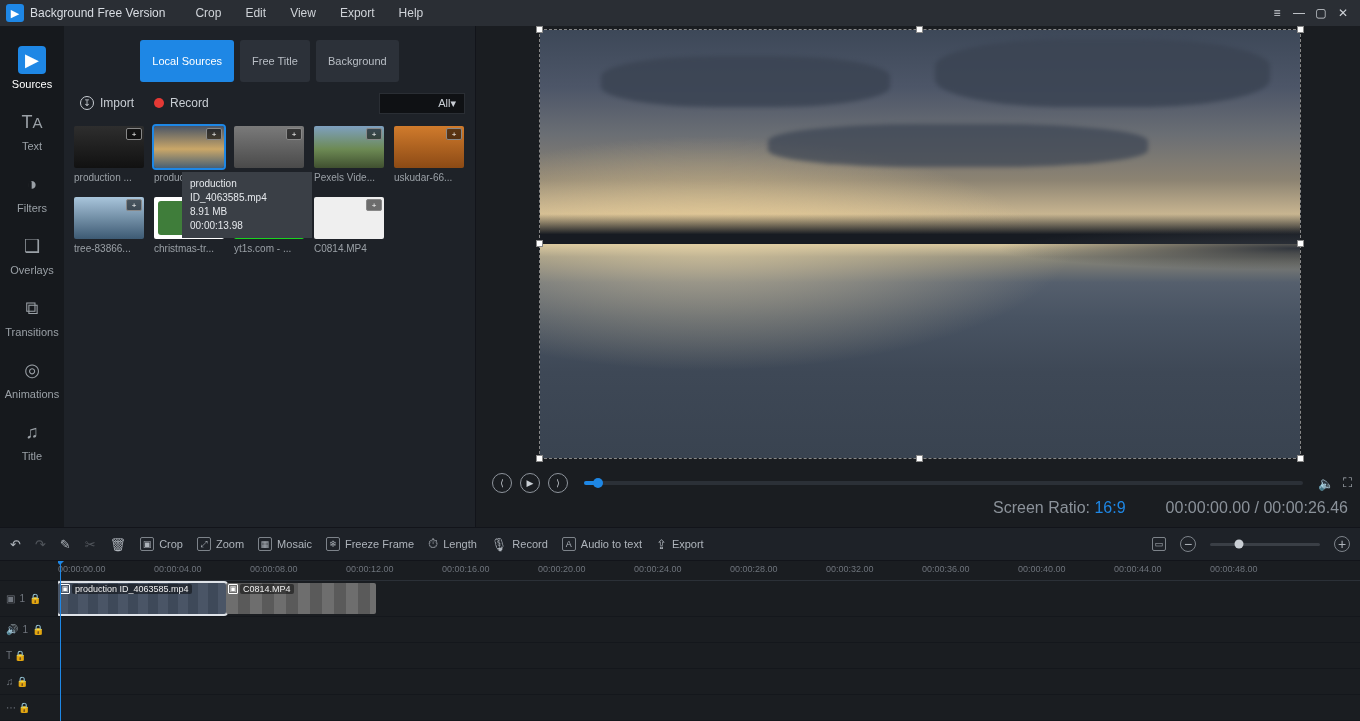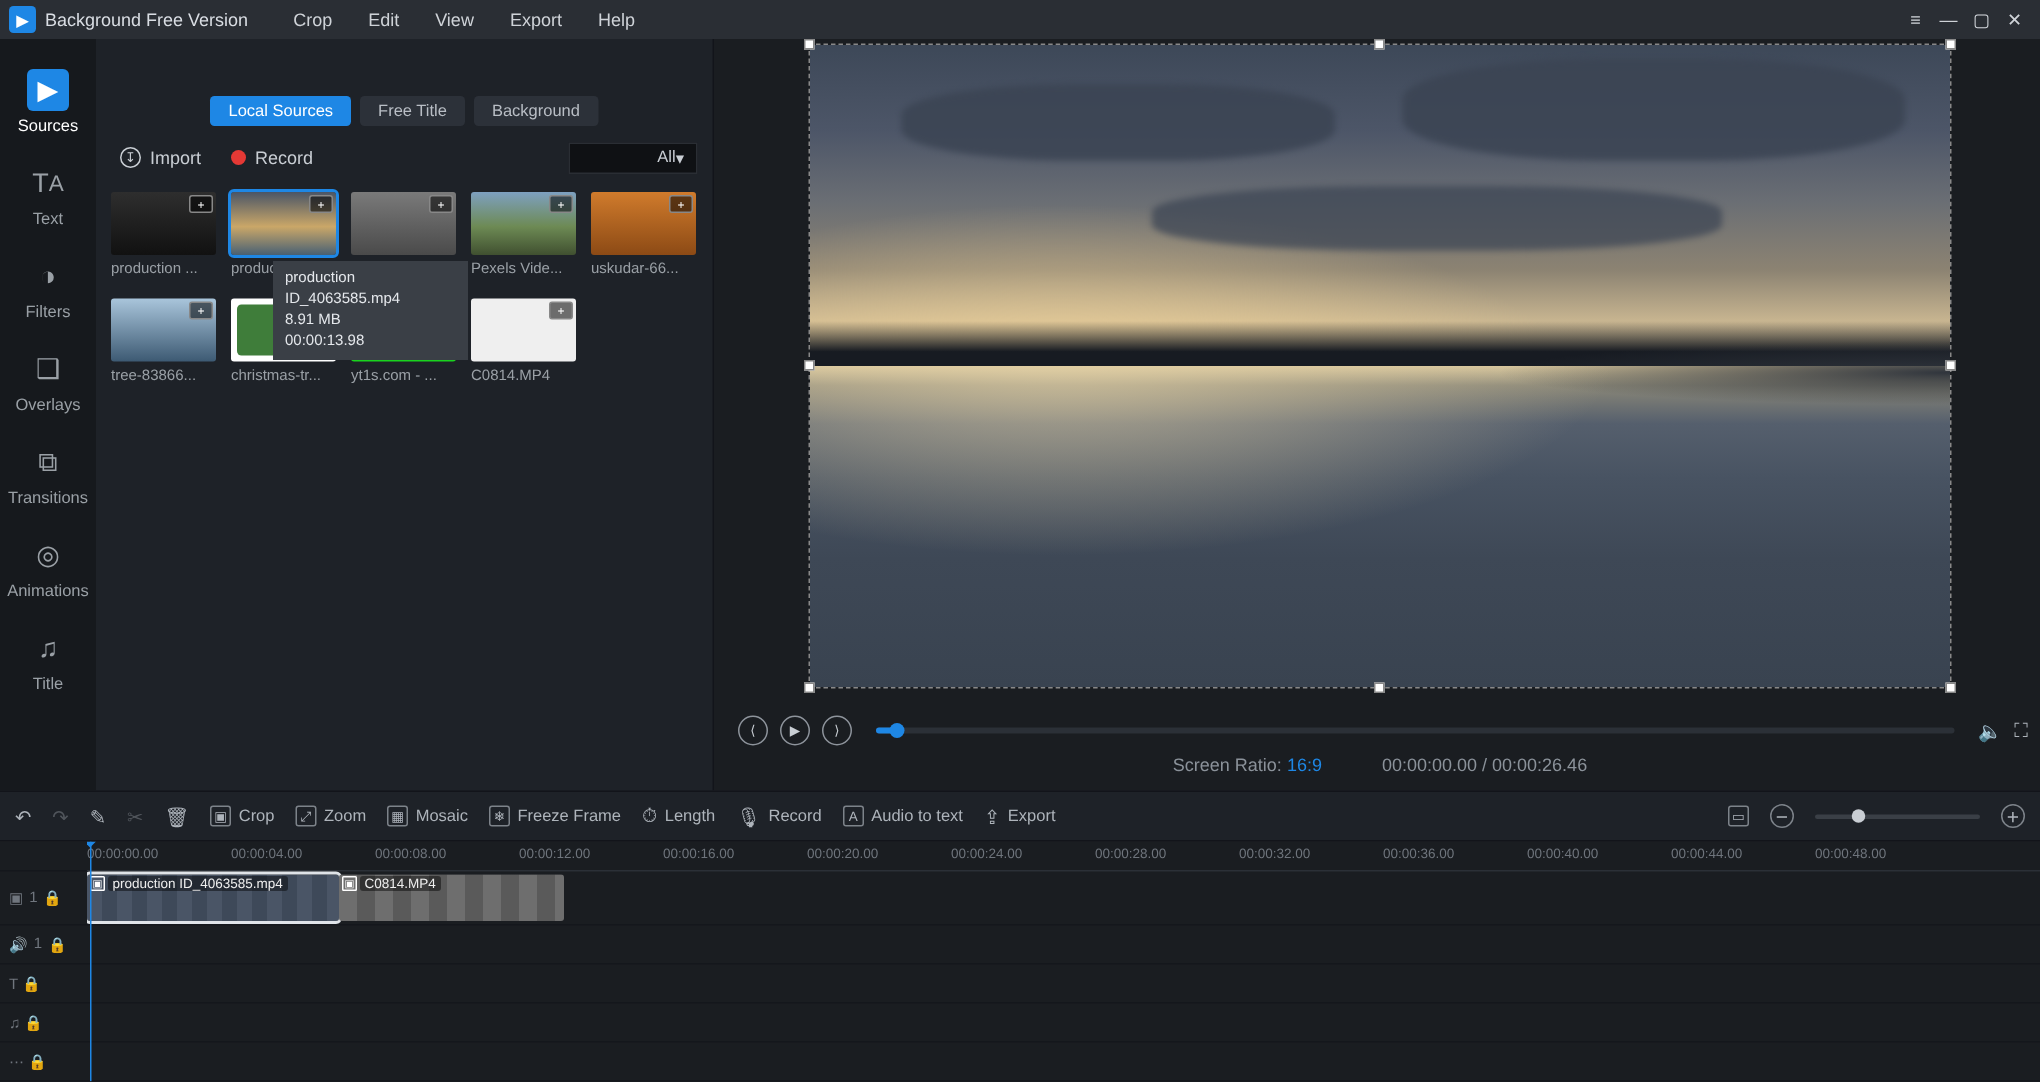--- a/index.html
+++ b/index.html
@@ -19,21 +19,21 @@
 .side-nav { width:64px; background:#16191d; display:flex; flex-direction:column; align-items:center; padding-top:10px; }
 .nav-btn { width:64px; display:flex;flex-direction:column;align-items:center;gap:4px; color:#9aa0a6; padding:10px 0 8px 0; cursor:pointer; }
 .nav-btn.active { color:#fff; }
 .nav-btn .ico { width:28px;height:28px; display:flex;align-items:center;justify-content:center; font-size:18px; }
 .nav-btn.active .ico.play-container { background:#1e87e5; border-radius:4px; color:#fff; }
 .nav-label { font-size:11px; }
 
 
 .panel { width:412px; background:#1e2228; border-right:1px solid #12141a; display:flex; flex-direction:column; padding:8px 10px; }
 .panel-tabs { display:flex; gap:6px; justify-content:center; margin:6px 0 10px 0; }
-.ptab { padding:4px 12px; background:#2c3139; color:#b9bec5; border-radius:3px; font-size:11px; cursor:pointer;margin-top:24px; }
+.ptab { padding:15px 12px; background:#2c3139; color:#b9bec5; border-radius:3px; font-size:11px; cursor:pointer; }
 .ptab.active { background:#1e87e5; color:#fff; }
 
 .panel-row { display:flex; align-items:center; gap:8px; }
 .import-btn, .record-btn { display:flex; align-items:center; gap:6px; color:#c9ced4; cursor:pointer; padding:4px 6px; font-size:12px; }
 .circled { width:14px;height:14px;border:1.5px solid #c9ced4;border-radius:50%; display:flex;align-items:center;justify-content:center; font-size:9px; }
 .rec-dot { width:10px;height:10px;background:#e53935;border-radius:50%; }
 .panel-row .spacer{flex:1;}
 .all-select { background:#0f1114; color:#c9ced4; border:1px solid #2a2e34; padding:3px 8px; width:86px; display:flex;justify-content:flex-end;align-items:center; cursor:pointer; font-size:11px;}
 
 .thumb-grid { display:flex; flex-wrap:wrap; gap:14px 10px; margin-top:12px; position:relative; }
@@ -66,21 +66,21 @@
 .h-tl{top:-4px;left:-4px}.h-tr{top:-4px;right:-4px}.h-bl{bottom:-4px;left:-4px}.h-br{bottom:-4px;right:-4px}
 .h-tm{top:-4px;left:50%;margin-left:-4px}.h-bm{bottom:-4px;left:50%;margin-left:-4px}
 .h-ml{top:50%;left:-4px;margin-top:-4px}.h-mr{top:50%;right:-4px;margin-top:-4px}
 
 .transport { display:flex; align-items:center; gap:8px; padding:8px 0 4px 4px; }
 .tbtn { width:20px;height:20px;border:1.5px solid #8e949c;border-radius:50%;display:flex;align-items:center;justify-content:center;color:#c9ced4;cursor:pointer;font-size:9px;}
 .seek { flex:1; height:4px; background:#2b3037; border-radius:2px; position:relative; margin:0 8px;}
 .seek .fill{position:absolute;left:0;top:0;bottom:0;width:2%;background:#1e87e5;border-radius:2px;}
 .seek .knob{position:absolute;left:2%;top:50%;width:10px;height:10px;border-radius:50%;background:#1e87e5;transform:translate(-50%,-50%);}
 
-.preview-footer{display:flex;justify-content:center;color:#8b929a;font-size:12px;padding:2px 4px 6px 4px;gap:40px;}
+.preview-footer{display:flex;justify-content:flex-end;color:#8b929a;font-size:16px;padding:2px 4px 6px 4px;gap:40px;}
 .ratio-val{color:#1e87e5;}
 
 
 .tl-toolbar{height:34px;background:#1e2228;border-top:1px solid #12141a;border-bottom:1px solid #12141a;display:flex;align-items:center;gap:14px;padding:0 10px;color:#aeb4bb;}
 .tl-toolbar .tool{display:flex;align-items:center;gap:5px;cursor:pointer;font-size:11px;}
 .tl-toolbar .spacer{flex:1;}
 .tl-toolbar .ico-sm{width:14px;height:14px;display:flex;align-items:center;justify-content:center;border:1px solid #7d838a;border-radius:2px;font-size:9px;color:#aeb4bb;}
 .ico-naked{color:#aeb4bb;font-size:13px;}
 .zoom-slider{width:110px;height:3px;background:#3a3f46;border-radius:2px;position:relative;}
 .zoom-slider .knob{position:absolute;left:26%;top:50%;width:9px;height:9px;background:#c9ced4;border-radius:50%;transform:translate(-50%,-50%);}

